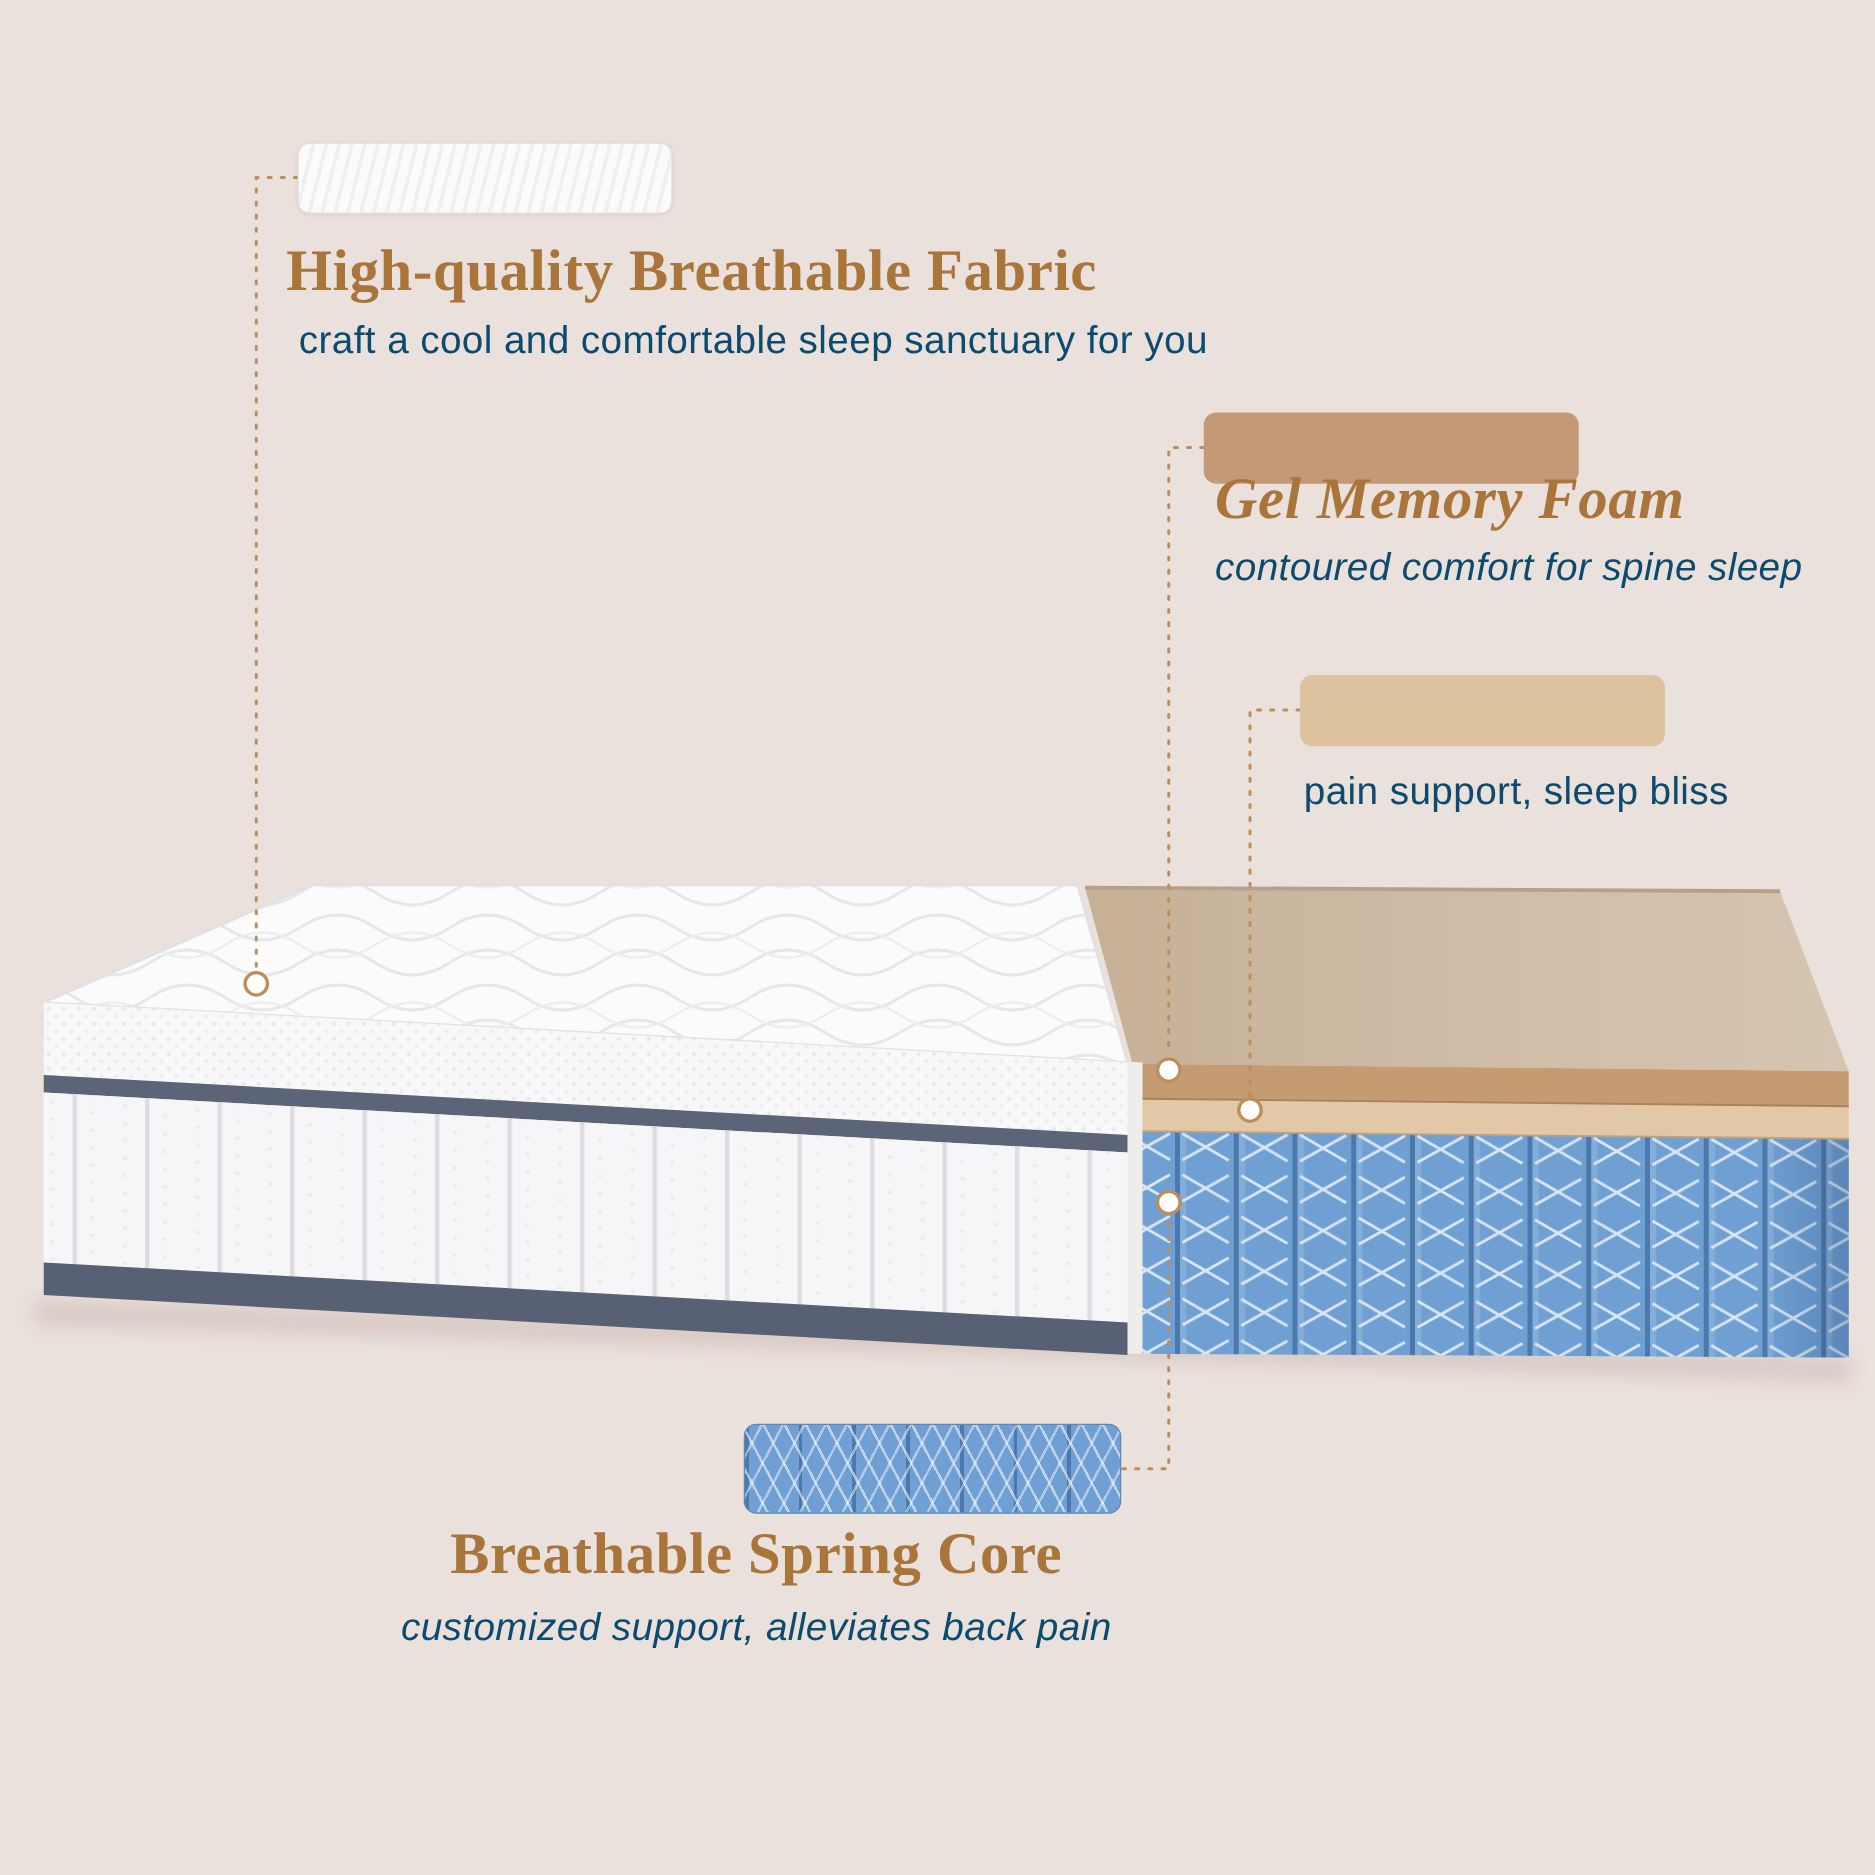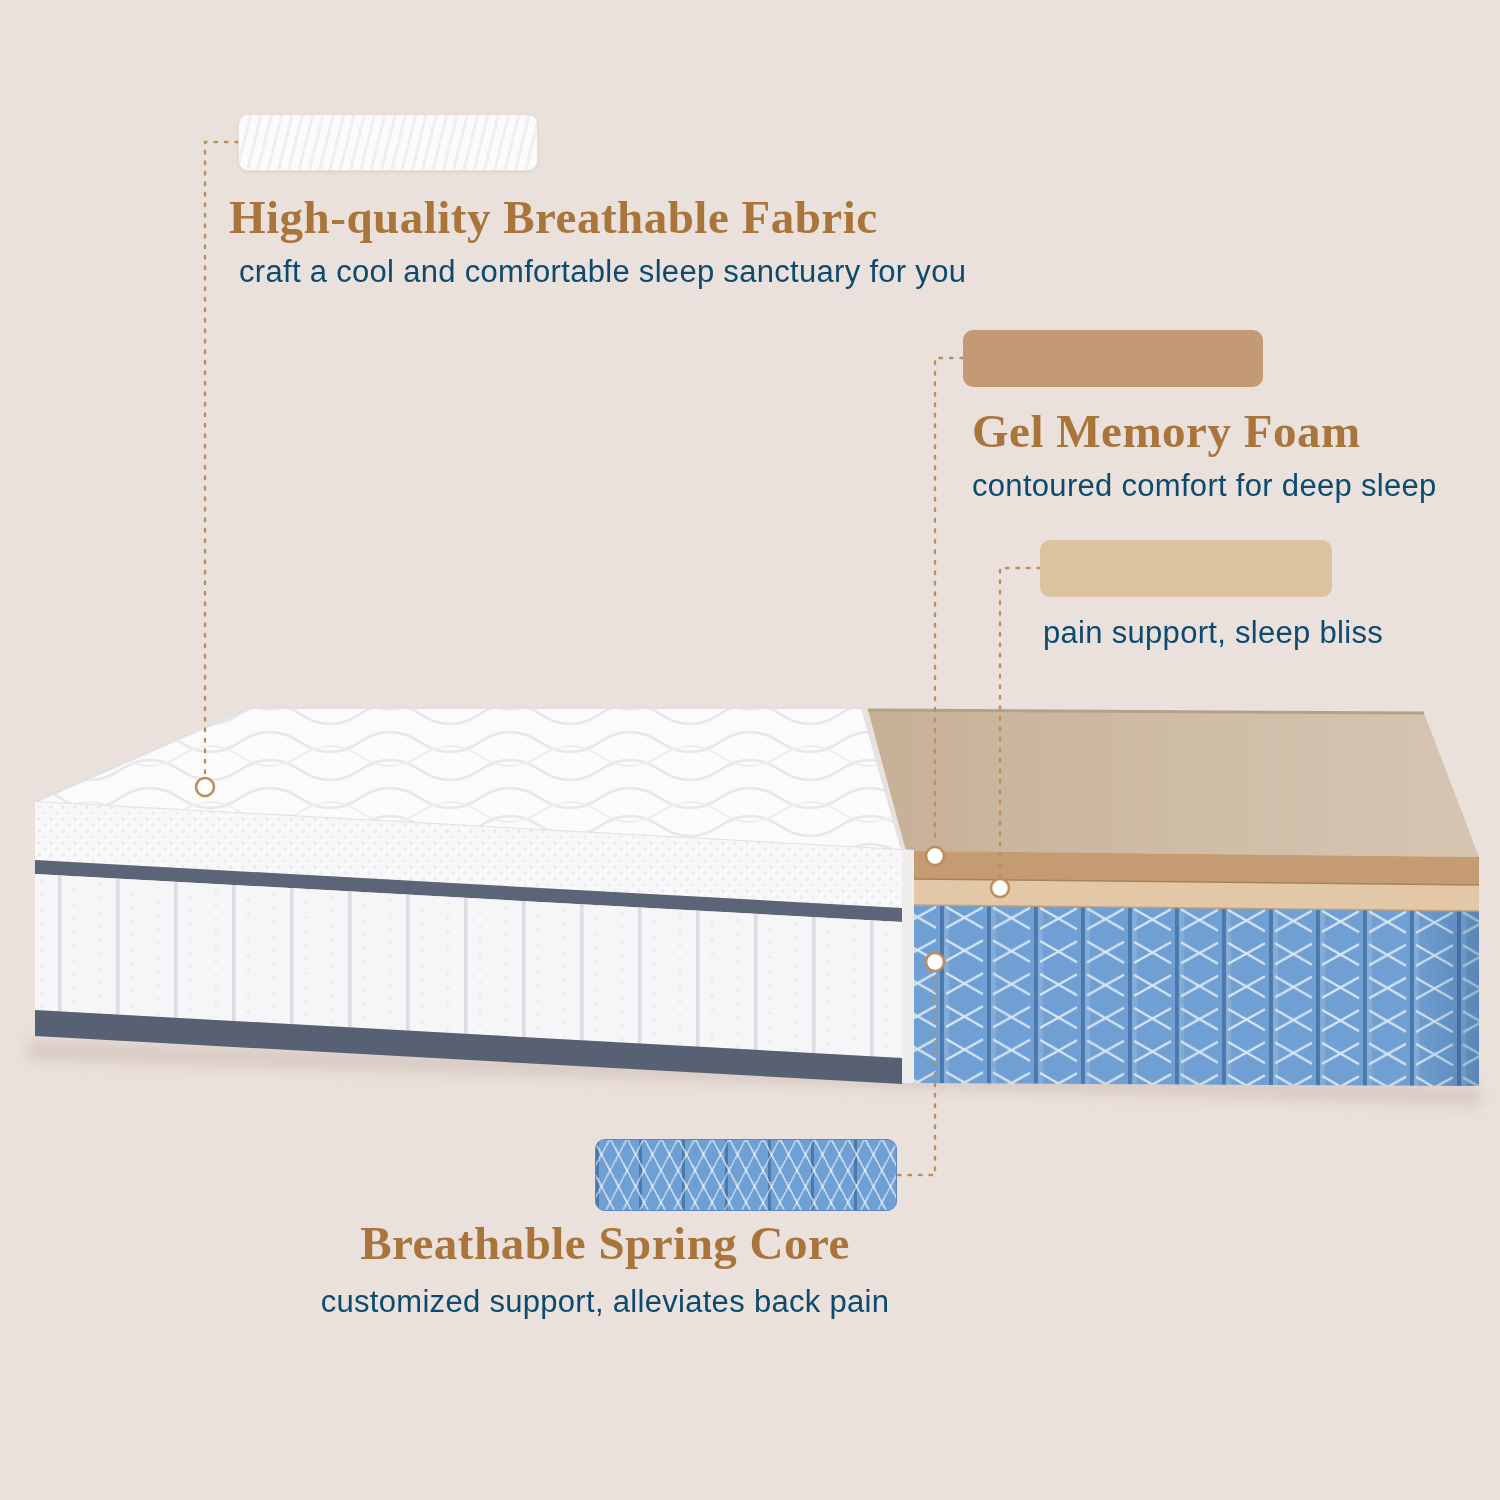--- a/index.html
+++ b/index.html
@@ -24,24 +24,24 @@
   }
   .feature-sub {
     font-size:31px;
     color:#0c4a6e;
     margin-top:10px;
     letter-spacing:0.3px;
     white-space:nowrap;
   }
   #feature-fabric { left:229px; top:190px; }
   #feature-fabric .feature-sub { margin-left:10px; }
-  #feature-gel    { left:972px; top:404px; }
+  #feature-gel    { left:972px; top:372px;font-style:italic; }
   #feature-hd     { left:1043px; top:605px; }
   #feature-spring { left:285px; top:1216px; width:640px; text-align:center; }
-  #feature-spring .feature-sub { margin-top:14px; }
+  #feature-spring .feature-sub { margin-top:14px;font-style:italic; }
 
   .swatch { position:absolute; border-radius:10px; }
   #swatch-fabric {
     left:238px; top:114px; width:300px; height:57px;
     background-color:#fbfbfb;
     background-image:repeating-linear-gradient(104deg, rgba(170,170,185,0.14) 0 3px, rgba(255,255,255,0) 3px 10px);
     border:1px solid #e7ded6;
     box-shadow:0 1px 3px rgba(120,100,90,0.12);
   }
   #swatch-gel { left:963px; top:330px; width:300px; height:57px; background:#c49a76; }
@@ -143,21 +143,21 @@
   <div class="swatch" id="swatch-hd"></div>
   <div class="swatch" id="swatch-spring"></div>
 
   <div class="feature" id="feature-fabric">
     <div class="feature-title">High-quality Breathable Fabric</div>
     <div class="feature-sub">craft a cool and comfortable sleep sanctuary for you</div>
   </div>
 
   <div class="feature" id="feature-gel">
     <div class="feature-title">Gel Memory Foam</div>
-    <div class="feature-sub">contoured comfort for deep sleep</div>
+    <div class="feature-sub">contoured comfort for spine sleep</div>
   </div>
 
   <div class="feature" id="feature-hd">
     <div class="feature-sub">pain support, sleep bliss</div>
   </div>
 
   <div class="feature" id="feature-spring">
     <div class="feature-title">Breathable Spring Core</div>
     <div class="feature-sub">customized support, alleviates back pain</div>
   </div>

